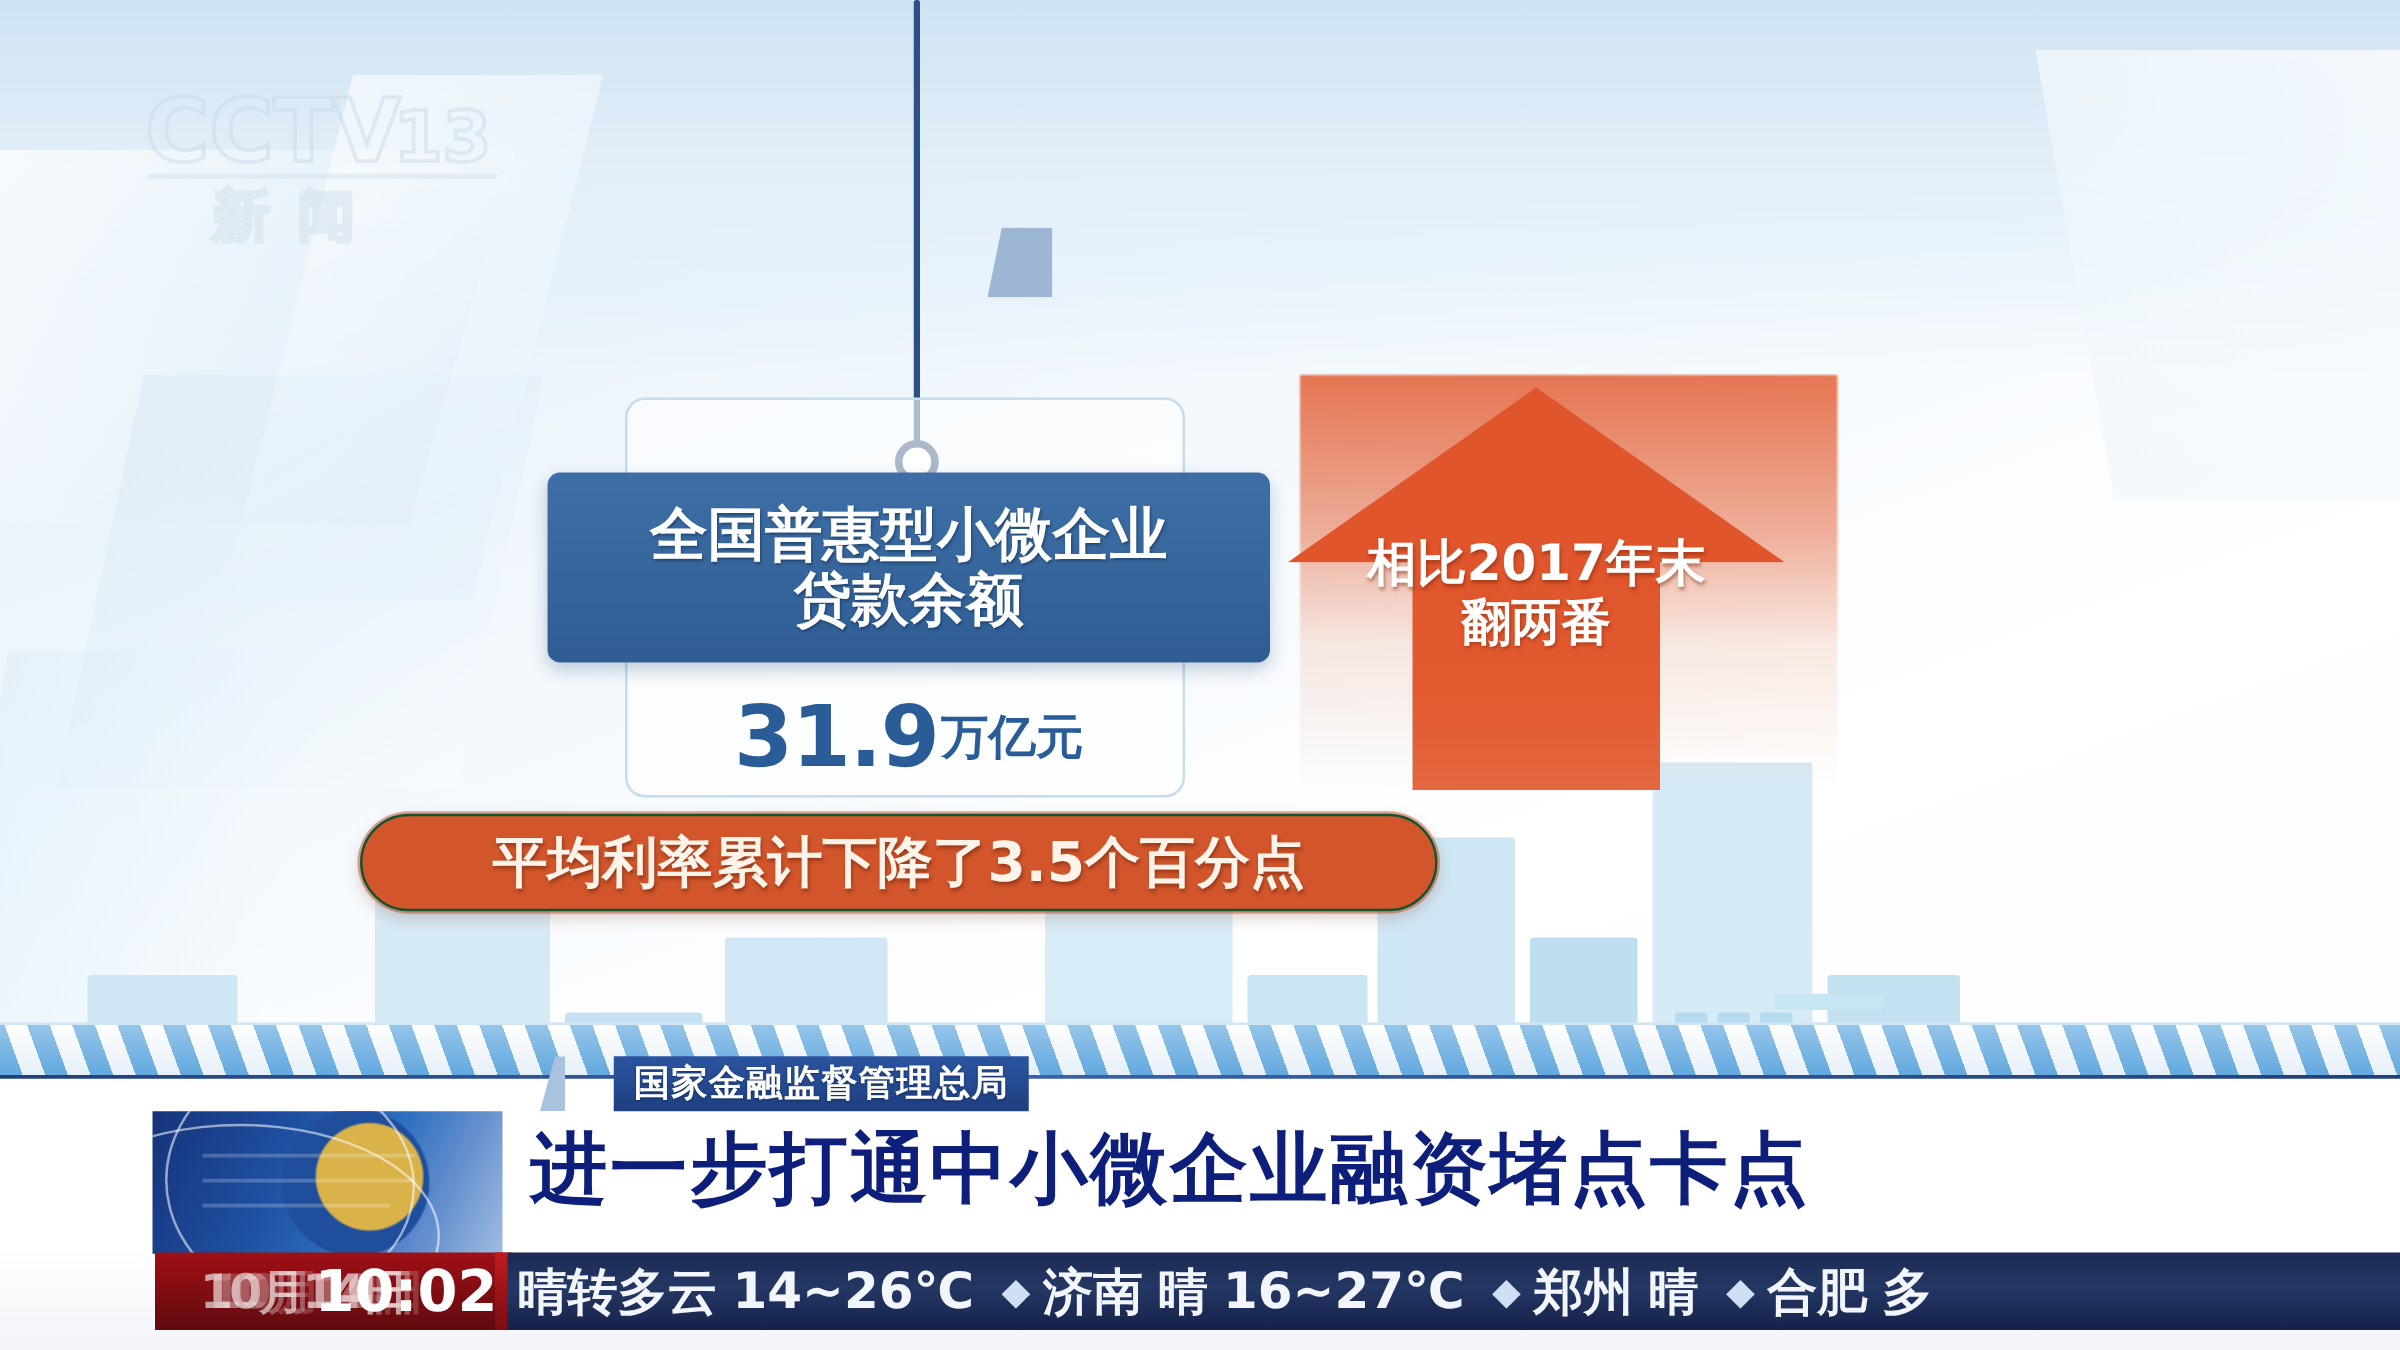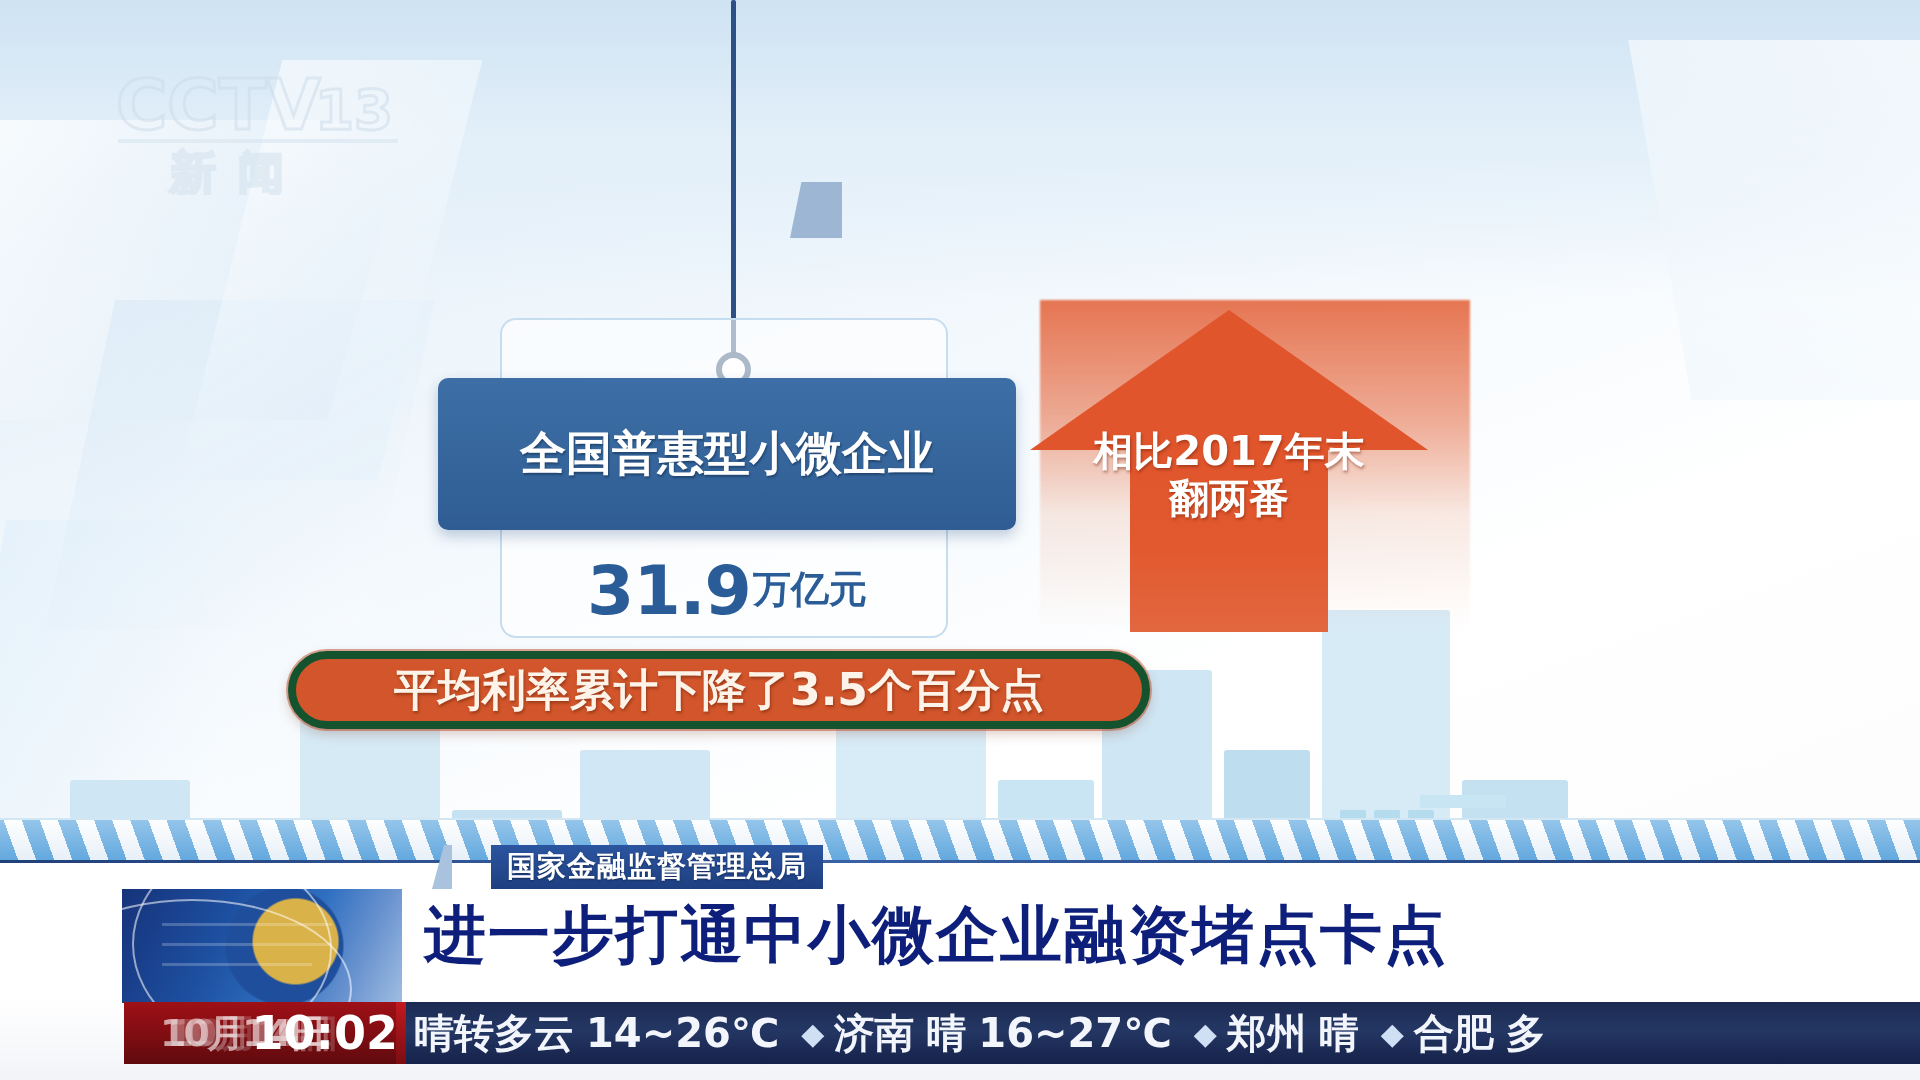--- a/index.html
+++ b/index.html
@@ -151,21 +151,21 @@
   .arrow-label div{
     font-size:40px; font-weight:bold; color:#ffffff; line-height:1.18;
     font-family:"DejaVu Sans","Liberation Sans",sans-serif;
     text-shadow:1px 2px 3px rgba(120,35,10,.5);
     white-space:nowrap;
   }
 
   
   .pill{
     position:absolute; left:288px; top:651px; width:862px; height:78px;
-    background:#d2552b; border:8px solid #14532d; border-radius:40px;
+    background:#d2552b; border:2px solid #14532d; border-radius:40px;
     box-shadow:0 0 0 2px rgba(190,80,45,.5), 0 5px 12px rgba(120,50,25,.25);
     display:flex; align-items:center; justify-content:center;
   }
   .pill span{
     font-size:44px; font-weight:bold; color:#fdf3e8; letter-spacing:0px;
     font-family:"DejaVu Sans","Liberation Sans",sans-serif;
     text-shadow:1px 2px 3px rgba(110,35,10,.55);
     white-space:nowrap;
   }
 
@@ -382,20 +382,21 @@
     <div class="arrow-head"></div>
     <div class="arrow-stem"></div>
   </div>
   <div class="arrow-label">
     <div>相比2017年末</div>
     <div>翻两番</div>
   </div>
 
   <div class="blue-box">
     <div class="l1">全国普惠型小微企业</div>
+    <div class="l2">贷款余额</div>
   </div>
 
   <div class="yellow-strip"></div>
   <div class="bignum-wrap">
     <div class="bignum">31.9</div>
     <div class="bigunit">万亿元</div>
   </div>
 
   <div class="pill">
     <span>平均利率累计下降了3.5个百分点</span>

